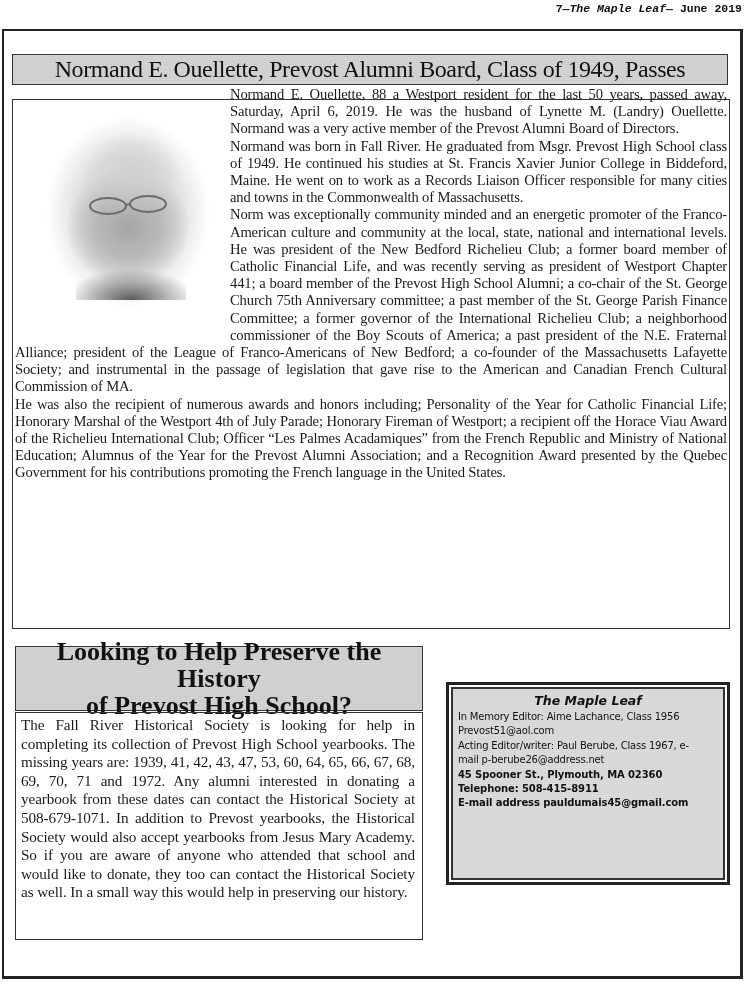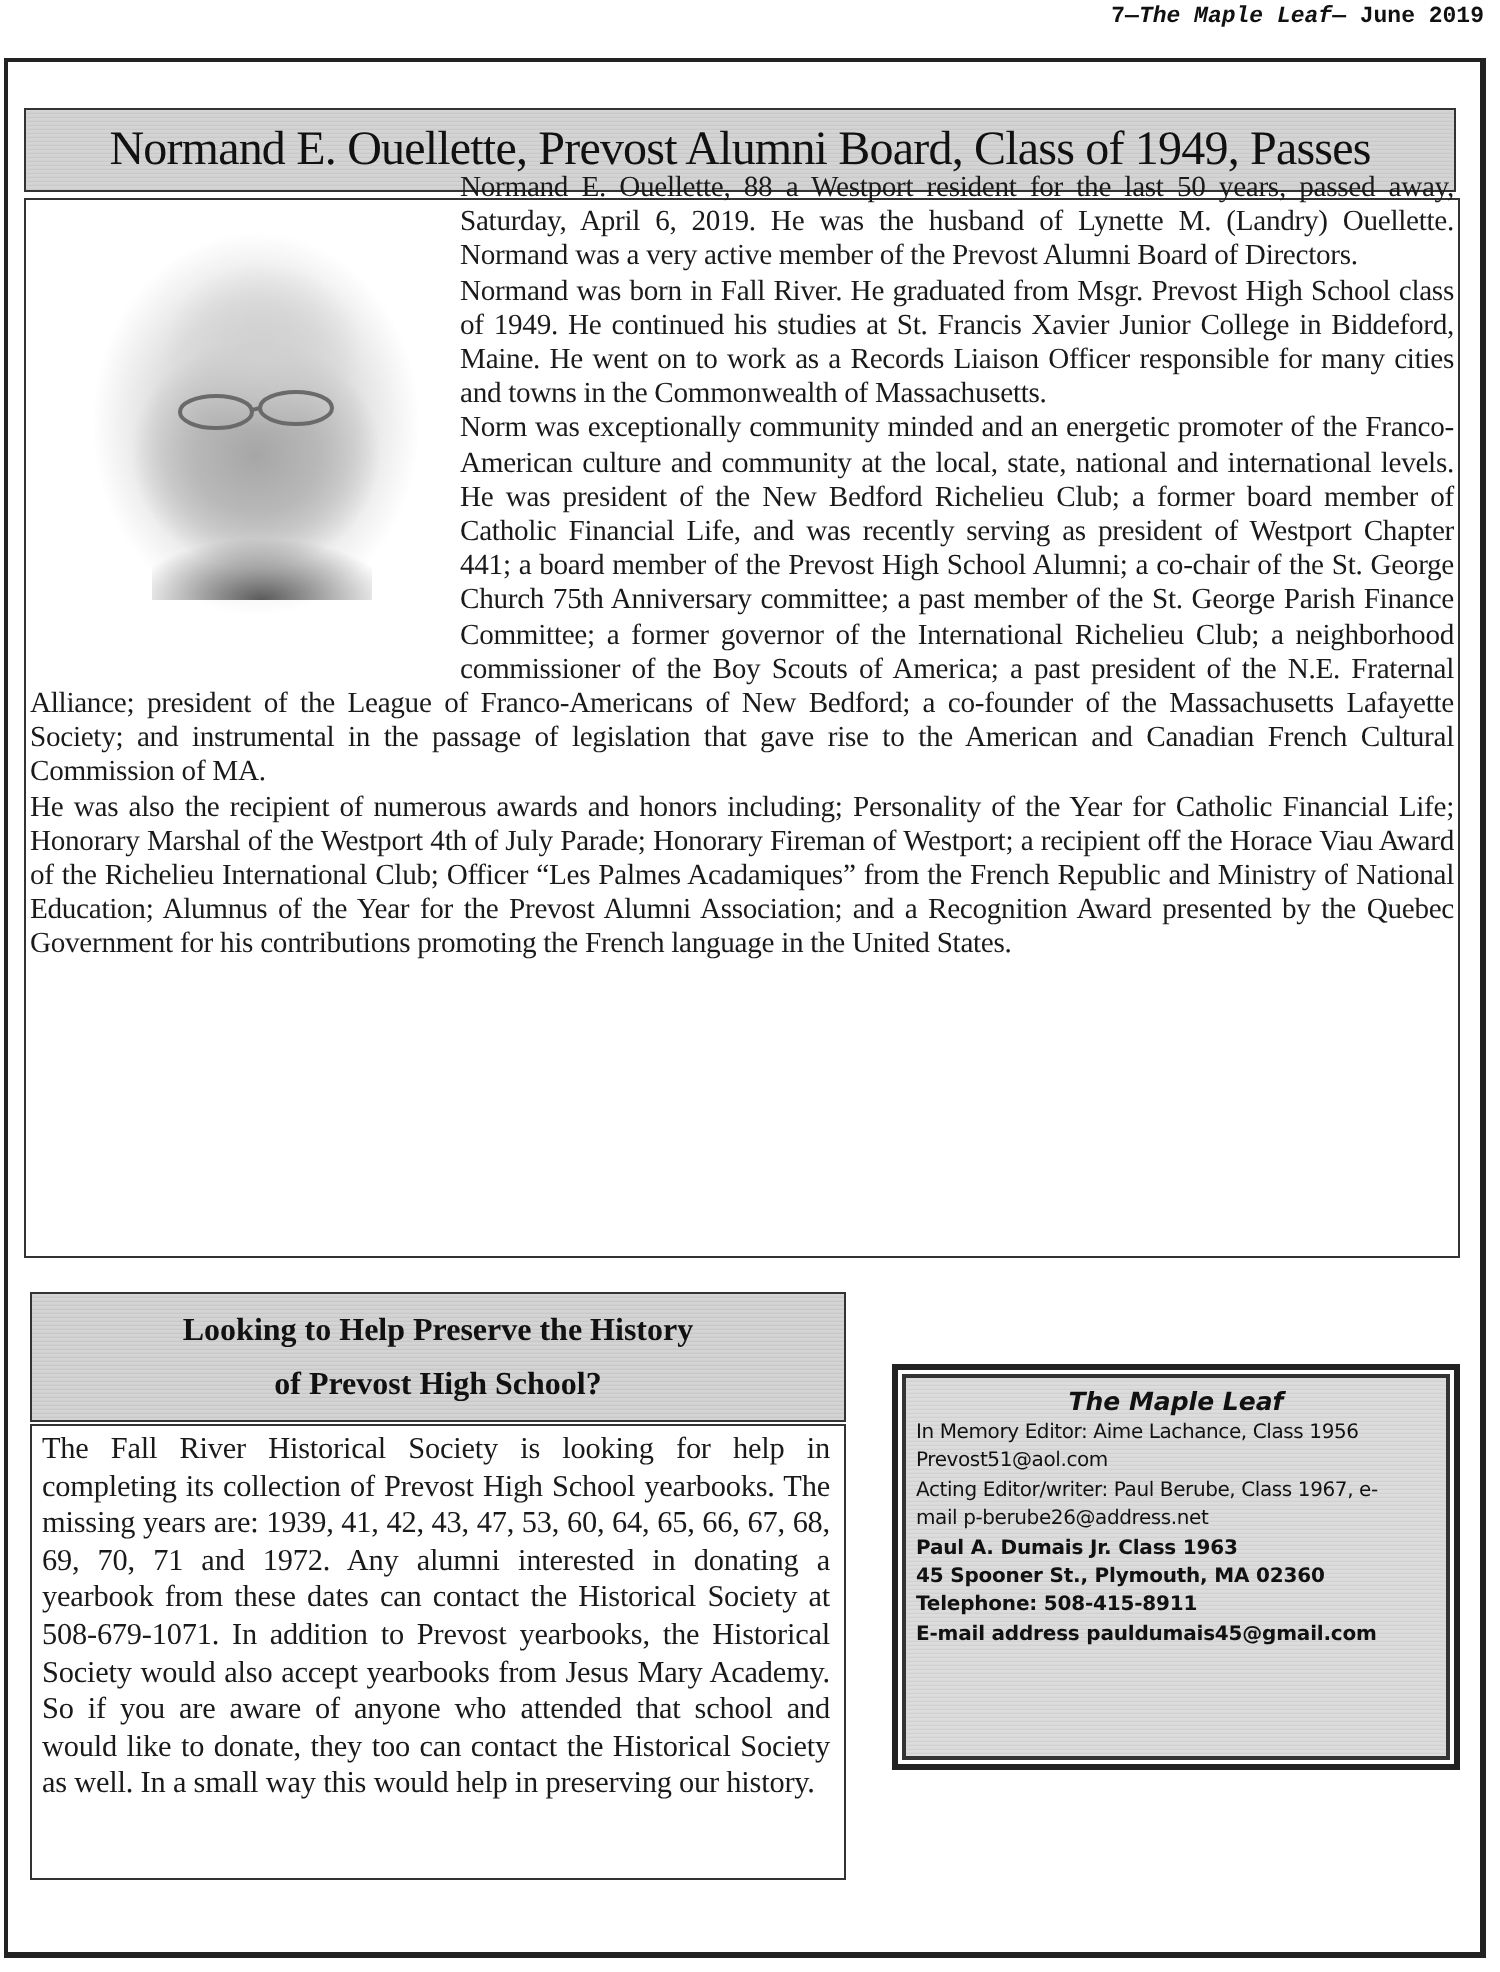--- a/index.html
+++ b/index.html
@@ -10,21 +10,21 @@
   .page-header {
     position: absolute; right: 8px; top: 2px;
     font-family: Liberation Mono, monospace; font-weight: bold; font-size: 11.5px; color: #111;
   }
   .page-header .pub { font-style: italic; }
   .outer-frame {
     position: absolute; left: 2px; top: 29px; width: 741px; height: 950px;
     border: 2px solid #222; border-right-width: 3px; border-bottom-width: 3px; box-sizing: border-box;
   }
   .title-bar {
-    position: absolute; left: 12px; top: 54px; width: 716px; height: 42px;
+    position: absolute; left: 12px; top: 54px; width: 716px; height: 31px;
     border: 1px solid #333; box-sizing: border-box;
     background: repeating-linear-gradient(180deg, #d4d4d4 0px, #d4d4d4 1px, #c6c6c6 2px);
     display: flex; align-items: center; justify-content: center;
   }
   .title-bar h1 {
     margin: 0; font-weight: normal; font-size: 24px; letter-spacing: -0.4px;
     font-family: "Liberation Serif", serif; color: #111;
   }
   .article-box {
     position: absolute; left: 12px; top: 99px; width: 718px; height: 530px;
@@ -51,21 +51,21 @@
   }
   .float-spacer { float: left; width: 215px; height: 243px; }
   .article-text p { margin: 0; }
   .history-title {
     position: absolute; left: 15px; top: 646px; width: 408px; height: 65px;
     border: 1px solid #333; box-sizing: border-box;
     background: repeating-linear-gradient(180deg, #d4d4d4 0px, #d4d4d4 1px, #c4c4c4 2px);
     display: flex; align-items: center; justify-content: center; text-align: center;
   }
   .history-title h2 {
-    margin: 16px; font-size: 16px; line-height: 27px; font-weight: bold; color: #111;
+    margin: 16px; font-size: 26px; line-height: 27px; font-weight: bold; color: #111;
     font-family: "Liberation Serif", serif;
   }
   .history-box {
     position: absolute; left: 15px; top: 712px; width: 408px; height: 228px;
     border: 1px solid #333; box-sizing: border-box;
   }
   .history-text {
     position: absolute; left: 21px; top: 716px; width: 394px;
     font-size: 15.2px; line-height: 18.6px; text-align: justify; letter-spacing: -0.1px;
   }
@@ -131,18 +131,17 @@
   <p>The Fall River Historical Society is looking for help in completing its collection of Prevost High School yearbooks.  The missing years are: 1939, 41, 42, 43, 47, 53, 60, 64, 65, 66, 67, 68, 69, 70, 71 and 1972.  Any alumni interested in donating a yearbook from these dates can contact the Historical Society at 508-679-1071. In addition to Prevost yearbooks, the Historical Society would also accept yearbooks from Jesus Mary Academy.  So if you are aware of anyone who attended that school and would like to donate, they too can contact the Historical Society as well.  In a small way this would help in preserving our history.</p>
 </div>
 
 <div class="masthead">
   <div class="masthead-inner">
     <div class="masthead-title">The Maple Leaf</div>
     <div class="masthead-line">In Memory Editor: Aime Lachance, Class 1956</div>
     <div class="masthead-line">Prevost51@aol.com</div>
     <div class="masthead-line">Acting Editor/writer: Paul Berube, Class 1967, e-</div>
     <div class="masthead-line">mail p-berube26@address.net</div>
-    <div class="masthead-line bold">Paul A. Dumais Jr. Class 1963</div>
     <div class="masthead-line bold">45 Spooner St., Plymouth, MA 02360</div>
     <div class="masthead-line bold">Telephone: 508-415-8911</div>
     <div class="masthead-line bold">E-mail address pauldumais45@gmail.com</div>
   </div>
 </div>
 
 </body></html>

